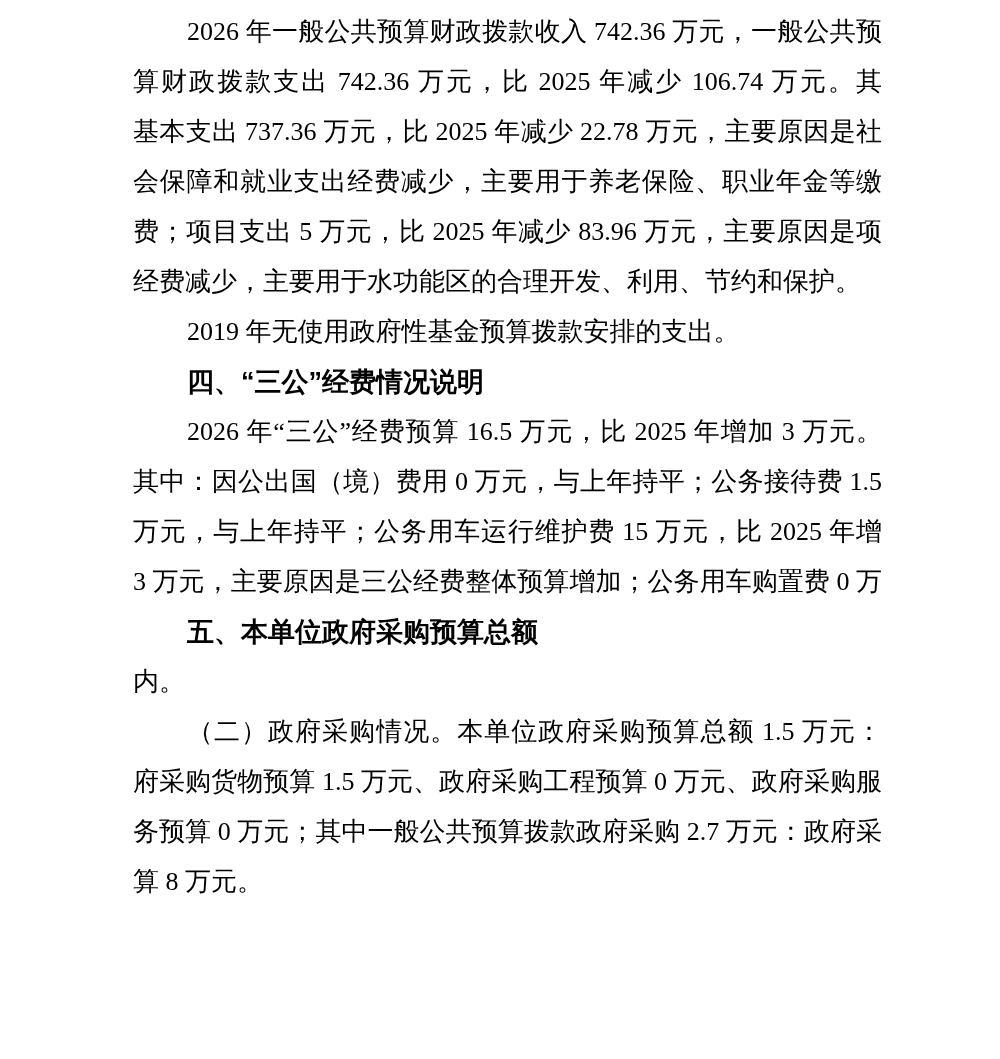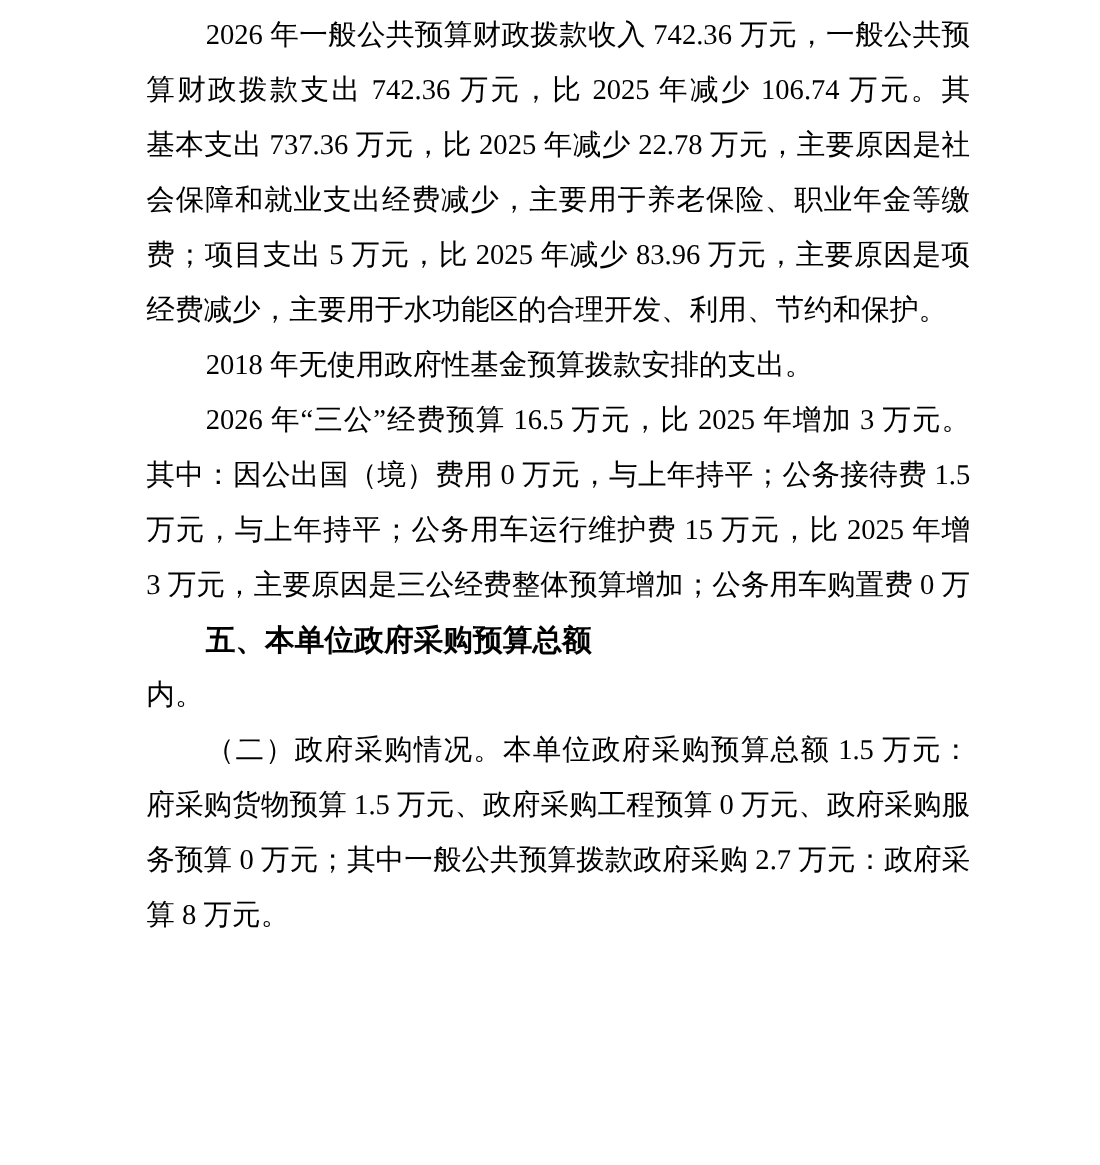--- a/index.html
+++ b/index.html
@@ -54,21 +54,24 @@
   <div id="document-body">
       <div class="paragraph body">
         <div class="text-line first-line">2026 年一般公共预算财政拨款收入 742.36 万元，一般公共预</div>
         <div class="text-line">算财政拨款支出 742.36 万元，比 2025 年减少 106.74 万元。其中：</div>
         <div class="text-line">基本支出 737.36 万元，比 2025 年减少 22.78 万元，主要原因是社</div>
         <div class="text-line">会保障和就业支出经费减少，主要用于养老保险、职业年金等缴</div>
         <div class="text-line">费；项目支出 5 万元，比 2025 年减少 83.96 万元，主要原因是项目</div>
         <div class="text-line last-line">经费减少，主要用于水功能区的合理开发、利用、节约和保护。</div>
       </div>
       <div class="paragraph body">
-        <div class="text-line first-line last-line">2018 年无使用政府性基金预算拨款安排的支出。</div>
+        <div class="text-line first-line last-line">2019 年无使用政府性基金预算拨款安排的支出。</div>
+      </div>
+      <div class="paragraph heading">
+        <div class="text-line first-line last-line">四、“三公”经费情况说明</div>
       </div>
       <div class="paragraph body">
         <div class="text-line first-line">2026 年“三公”经费预算 16.5 万元，比 2025 年增加 3 万元。</div>
         <div class="text-line">其中：因公出国（境）费用 0 万元，与上年持平；公务接待费 1.5</div>
         <div class="text-line">万元，与上年持平；公务用车运行维护费 15 万元，比 2025 年增加</div>
         <div class="text-line">3 万元，主要原因是三公经费整体预算增加；公务用车购置费 0 万</div>
       </div>
       <div class="paragraph heading">
         <div class="text-line first-line last-line">五、本单位政府采购预算总额</div>
       </div>

